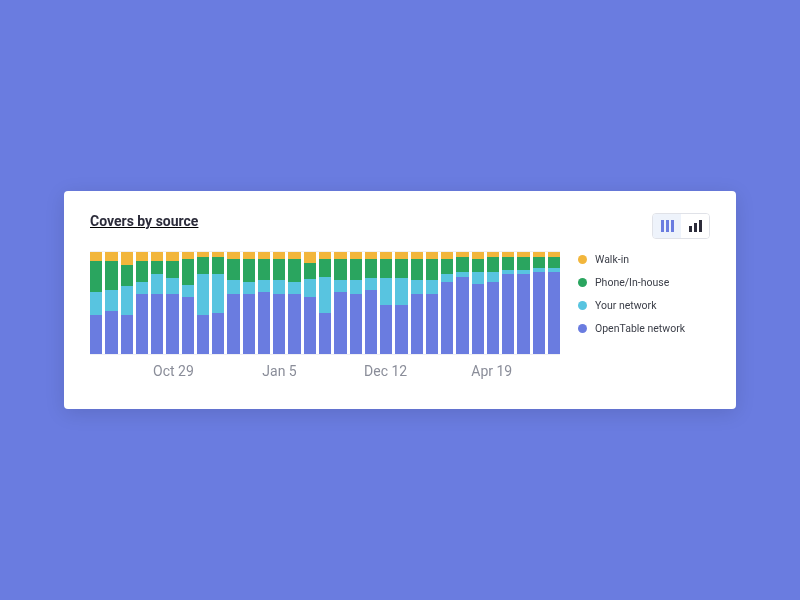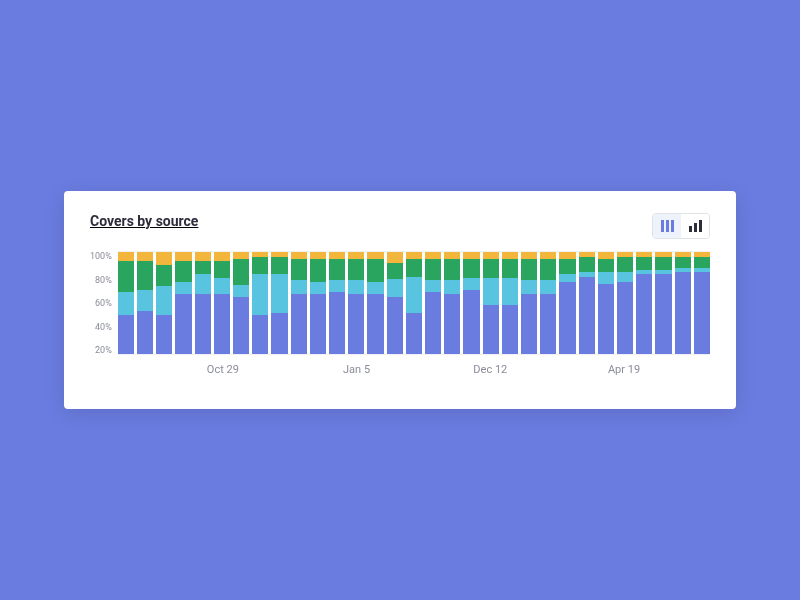--- a/index.html
+++ b/index.html
@@ -54,21 +54,21 @@
   .plot::after {
     content: ""; position: absolute; left: 0; right: 0; top: 0;
     border-top: 1px solid #f0f0f4;
   }
   .bar {
     flex: 1; height: 100%; display: flex; flex-direction: column-reverse;
     min-width: 0;
   }
   .seg { width: 100%; }
   .x-axis {
-    display: flex; font-size: 11px; color: #8a8d99;
+    display: flex; font-size: 14px; color: #8a8d99;
     margin-top: 8px; position: relative; height: 12px;
   }
   .x-label { position: absolute; transform: translateX(-50%); }
   .legend {
     width: 132px; font-size: 10.5px; color: #3b3e48;
     display: flex; flex-direction: column; gap: 10px; padding-top: 2px;
   }
   .legend-item { display: flex; align-items: center; gap: 8px; }
   .swatch { width: 9px; height: 9px; border-radius: 50%; flex-shrink: 0; }
 </style>
@@ -91,27 +91,20 @@
           <rect x="0" y="6" width="3" height="6" fill="#2c2c3a"></rect>
           <rect x="5" y="3" width="3" height="9" fill="#2c2c3a"></rect>
           <rect x="10" y="0" width="3" height="12" fill="#2c2c3a"></rect>
         </svg>
       </div>
     </div>
   </div>
 
   <div class="body">
     <div class="chart-area">
-      <div class="y-axis">
-          <div>100%</div>
-          <div>80%</div>
-          <div>60%</div>
-          <div>40%</div>
-          <div>20%</div>
-        </div>
       <div class="plot-wrap">
         <div class="plot">
             <div class="bar">
               <div class="seg" style="background: rgb(106, 124, 224); height: 38%;"></div>
               <div class="seg" style="background: rgb(88, 196, 224); height: 22%;"></div>
               <div class="seg" style="background: rgb(42, 165, 95); height: 30%;"></div>
               <div class="seg" style="background: rgb(242, 182, 60); height: 10%;"></div>
             </div>
             <div class="bar">
               <div class="seg" style="background: rgb(106, 124, 224); height: 42%;"></div>
@@ -295,14 +288,32 @@
             </div>
           </div>
         <div class="x-axis">
             <div class="x-label" style="left: 17.7419%;">Oct 29</div>
             <div class="x-label" style="left: 40.3226%;">Jan 5</div>
             <div class="x-label" style="left: 62.9032%;">Dec 12</div>
             <div class="x-label" style="left: 85.4839%;">Apr 19</div>
           </div>
       </div>
     </div>
+    <div class="legend">
+        <div class="legend-item">
+          <div class="swatch" style="background: rgb(242, 182, 60);"></div>
+          <div>Walk-in</div>
+        </div>
+        <div class="legend-item">
+          <div class="swatch" style="background: rgb(42, 165, 95);"></div>
+          <div>Phone/In-house</div>
+        </div>
+        <div class="legend-item">
+          <div class="swatch" style="background: rgb(88, 196, 224);"></div>
+          <div>Your network</div>
+        </div>
+        <div class="legend-item">
+          <div class="swatch" style="background: rgb(106, 124, 224);"></div>
+          <div>OpenTable network</div>
+        </div>
+      </div>
   </div>
 </div>
 
 </body></html>

